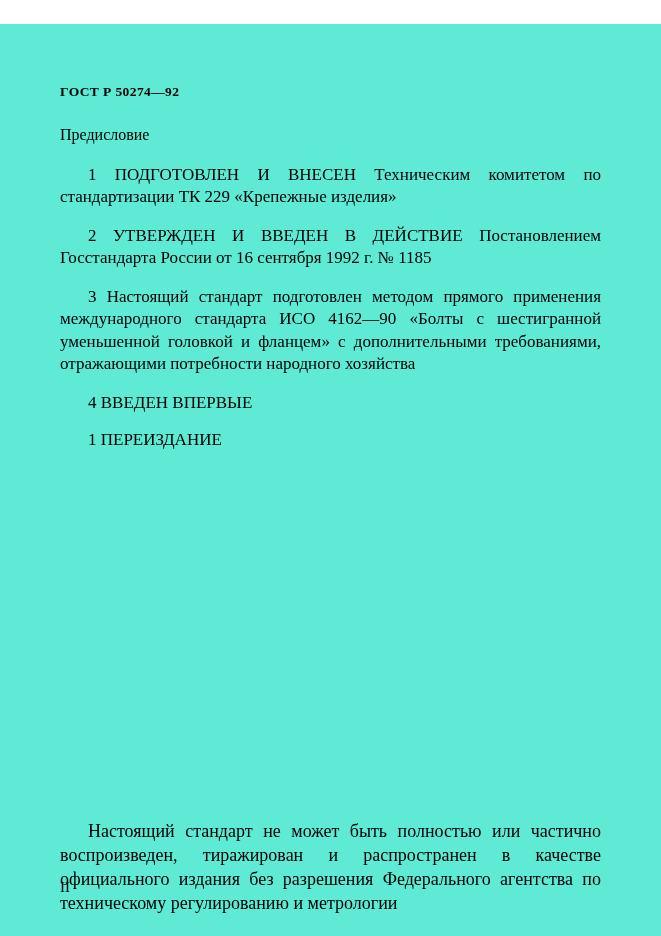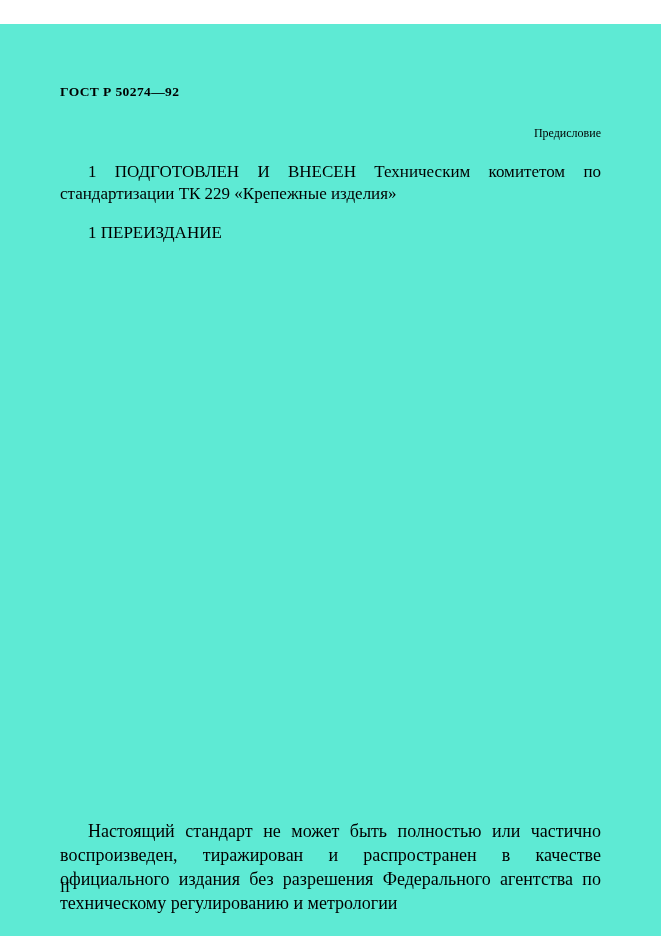--- a/index.html
+++ b/index.html
@@ -31,22 +31,22 @@
     width: 541px;
   }
   .doc-header {
     font-family: "Liberation Serif", serif;
     font-size: 13.5px;
     font-weight: bold;
     letter-spacing: 0.4px;
     margin: 0 0 26px 0;
   }
   .section-title {
-    text-align: right;
-    font-size: 12px;
+    text-align: left;
+    font-size: 16px;
     margin: 0 0 20px 0;
   }
   .para {
     font-size: 17px;
     line-height: 1.32;
     text-align: justify;
     margin: 0 0 16px 0;
     text-indent: 28px;
   }
   .para.nojust {
@@ -81,22 +81,25 @@
 <div class="page">
 
   <div class="content">
 
     <div class="doc-header">ГОСТ Р 50274—92</div>
 
     <div class="section-title">Предисловие</div>
 
     <p class="para">1 ПОДГОТОВЛЕН И ВНЕСЕН Техническим комитетом по стандартизации ТК 229 «Крепежные изделия»</p>
 
+    <p class="para">2 УТВЕРЖДЕН И  ВВЕДЕН В  ДЕЙСТВИЕ  Постановлением  Госстандарта России от 16 сентября 1992 г. № 1185</p>
 
+    <p class="para">3 Настоящий стандарт подготовлен методом прямого применения международного стандарта ИСО 4162—90 «Болты с шестигранной уменьшенной головкой и фланцем» с дополнительными требованиями, отражающими потребности народного хозяйства</p>
 
+    <p class="para nojust tight">4 ВВЕДЕН ВПЕРВЫЕ</p>
 
     <p class="para nojust tight">1 ПЕРЕИЗДАНИЕ</p>
 
     <div class="spacer-block"></div>
   </div>
 
   <div class="footer-note">Настоящий стандарт не может быть полностью или частично воспроизведен, тиражирован и распространен в качестве официального издания без разрешения Федерального агентства по техническому регулированию и метрологии</div>
 
   <div class="page-number">II</div>
 

